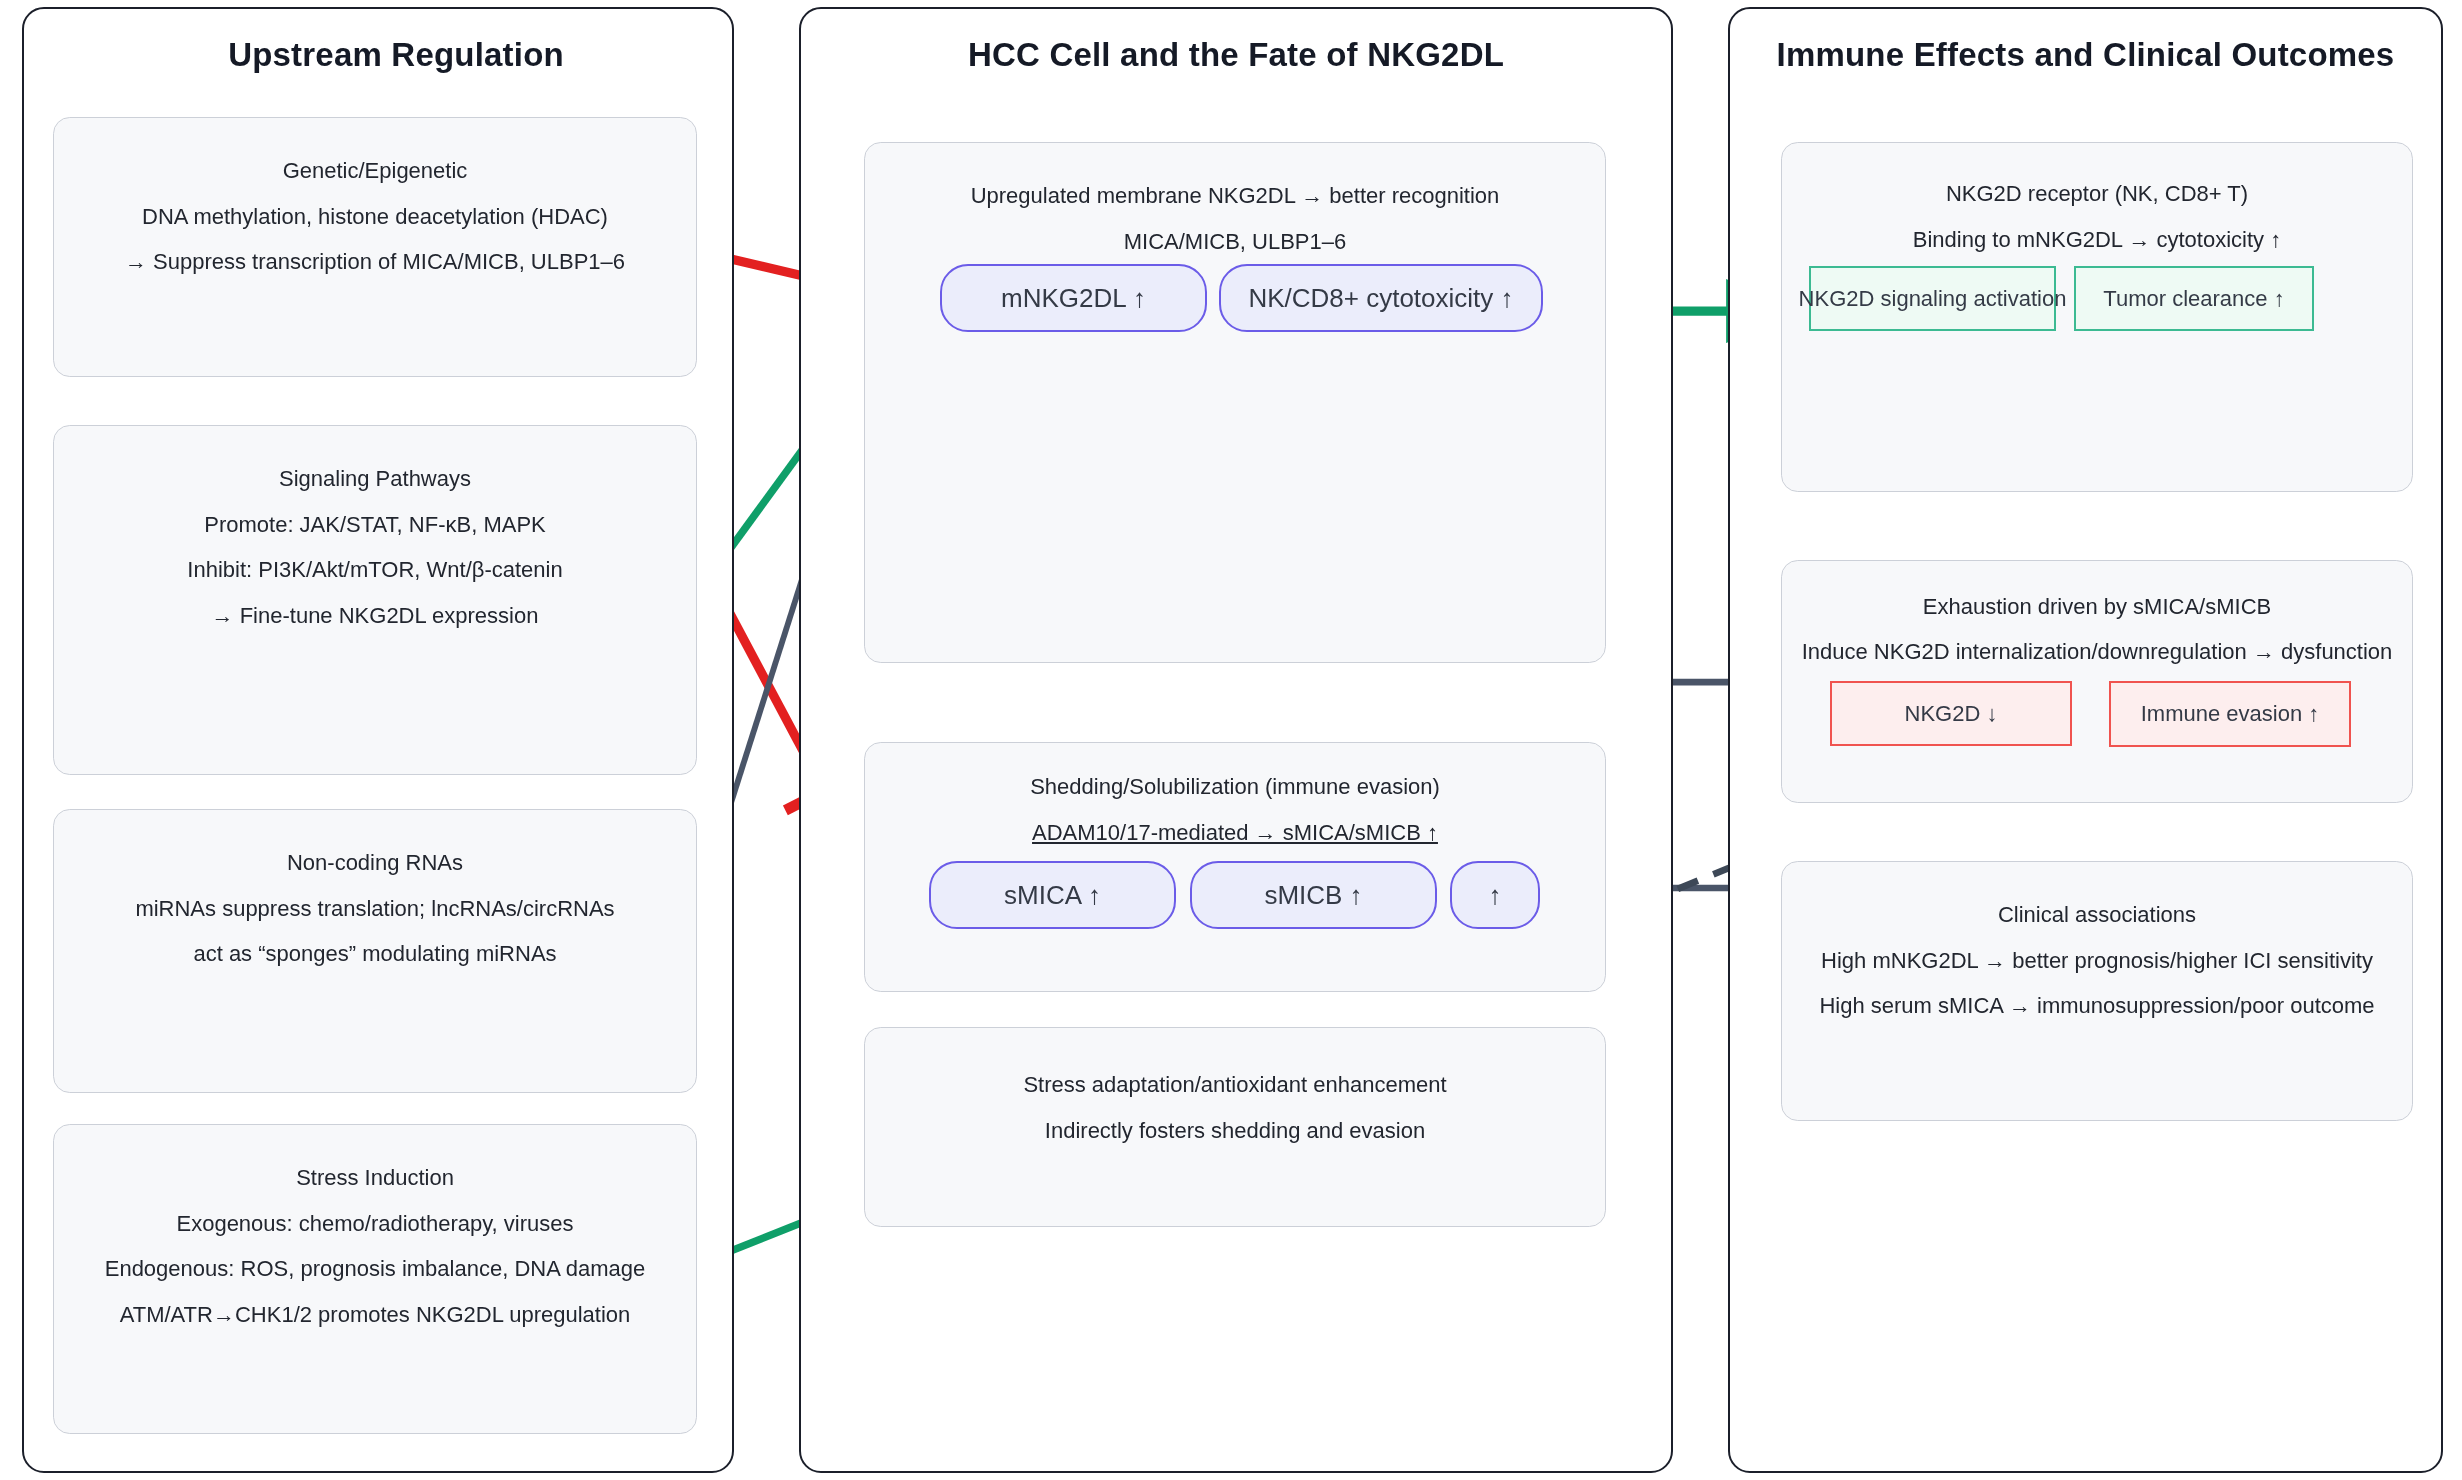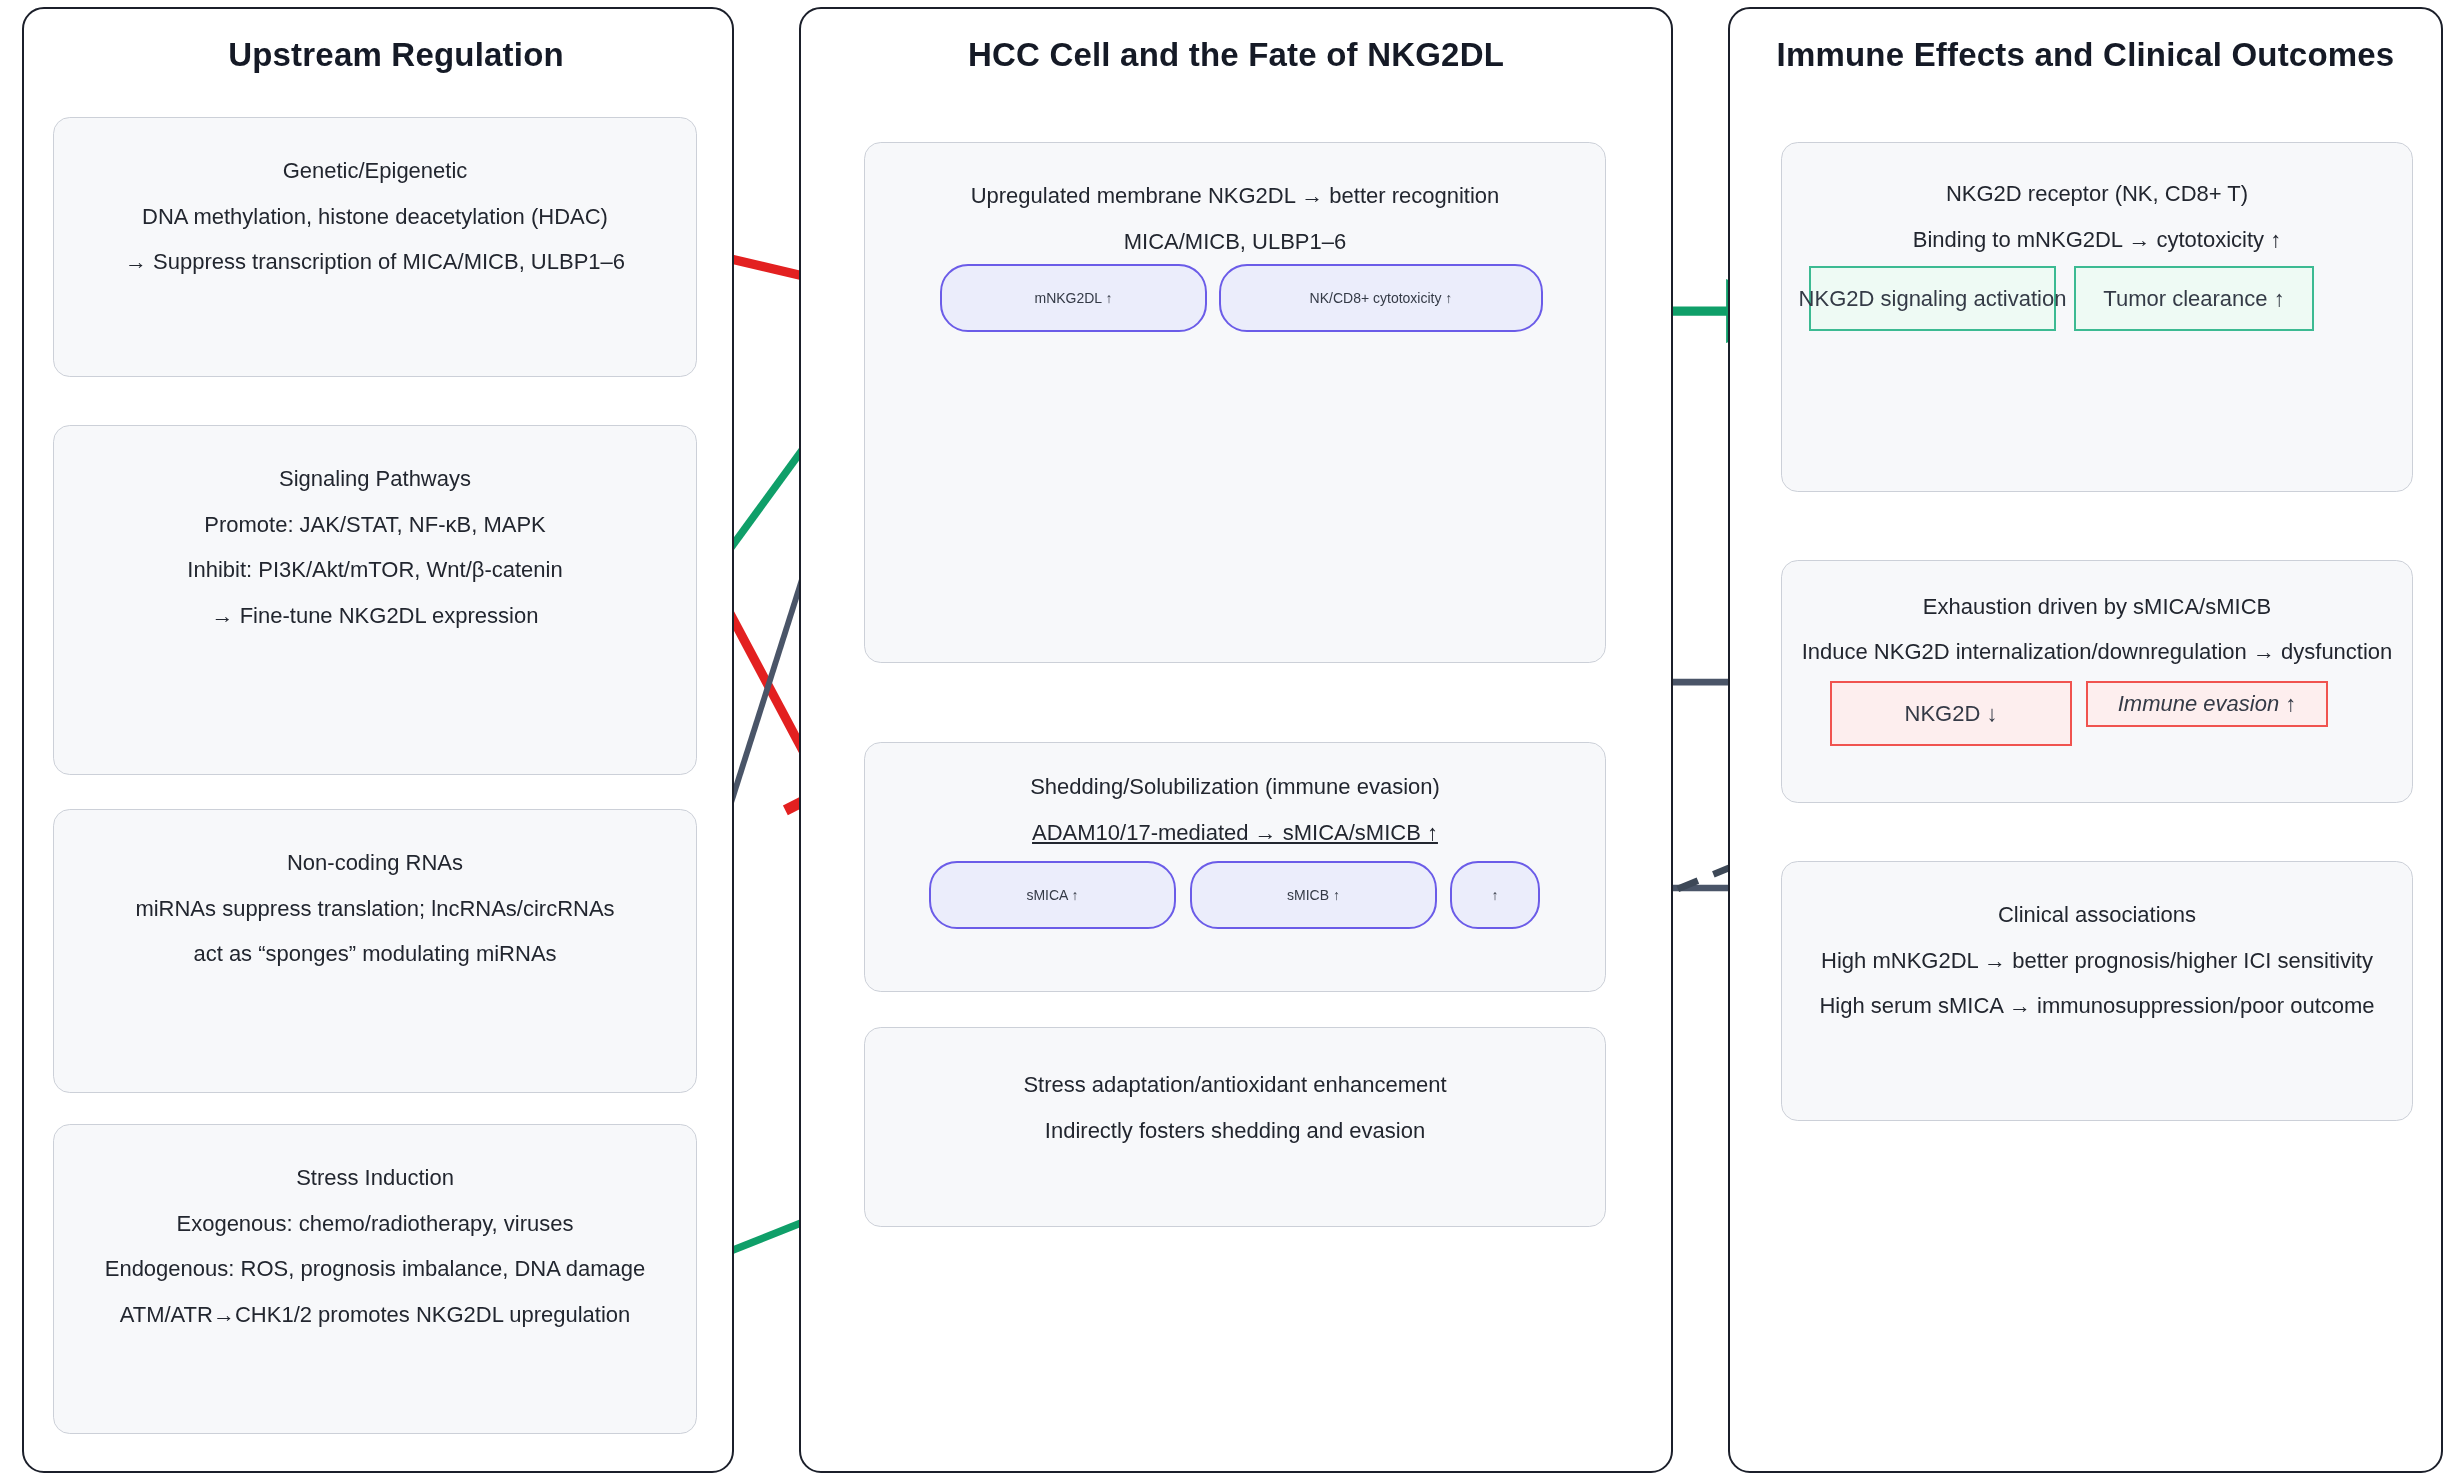--- a/index.html
+++ b/index.html
@@ -14,21 +14,21 @@
 
   
   .card{position:absolute;background:#f7f8fa;border:1.7px solid #ccd0d8;border-radius:16.7px;
         box-sizing:border-box;}
   .card-txt{position:absolute;left:0;right:0;text-align:center;color:#22262f;font-size:22px;
             line-height:1.0;white-space:nowrap;}
 
   
   .pill{position:absolute;background:#ebedfb;border:2.5px solid #6b5ce8;border-radius:28px;
         box-sizing:border-box;display:flex;align-items:center;justify-content:center;
-        color:#343a46;font-size:14px;white-space:nowrap;}
+        color:#343a46;font-size:26px;white-space:nowrap;}
 
   
   .chip{position:absolute;box-sizing:border-box;display:flex;align-items:center;justify-content:center;
         font-size:22px;white-space:nowrap;color:#343a46;}
   .chip.green{background:#eefaf4;border:2.5px solid #3cba92;}
   .chip.red{background:#fdeeee;border:2.5px solid #f0534f;}
 
   svg#wires{position:absolute;left:0;top:0;width:2462px;height:1480px;pointer-events:none;}
 </style>
 </head>
@@ -150,21 +150,21 @@
     <div class="card-txt" style="top:40px;">NKG2D receptor (NK, CD8+ T)</div>
     <div class="card-txt" style="top:86px;">Binding to mNKG2DL → cytotoxicity ↑</div>
     <div class="chip green" style="left:27px;top:123px;width:247px;height:65px;">NKG2D signaling activation</div>
     <div class="chip green" style="left:292px;top:123px;width:240px;height:65px;">Tumor clearance ↑</div>
   </div>
 
   <div class="card" style="left:1781px;top:560px;width:632px;height:243px;">
     <div class="card-txt" style="top:35px;">Exhaustion driven by sMICA/sMICB</div>
     <div class="card-txt" style="top:80px;left:-11.7px;right:-11.7px;">Induce NKG2D internalization/downregulation → dysfunction</div>
     <div class="chip red" style="left:48px;top:120px;width:242px;height:65px;">NKG2D ↓</div>
-    <div class="chip red" style="left:304px;top:120px;width:242px;height:46px;font-style:italic;">Immune evasion ↑</div>
+    <div class="chip red" style="left:327px;top:120px;width:242px;height:66px;">Immune evasion ↑</div>
   </div>
 
   <div class="card" style="left:1781px;top:861px;width:632px;height:260px;">
     <div class="card-txt" style="top:42px;">Clinical associations</div>
     <div class="card-txt" style="top:88px;">High mNKG2DL → better prognosis/higher ICI sensitivity</div>
     <div class="card-txt" style="top:133px;">High serum sMICA → immunosuppression/poor outcome</div>
   </div>
 
 </div>
 

